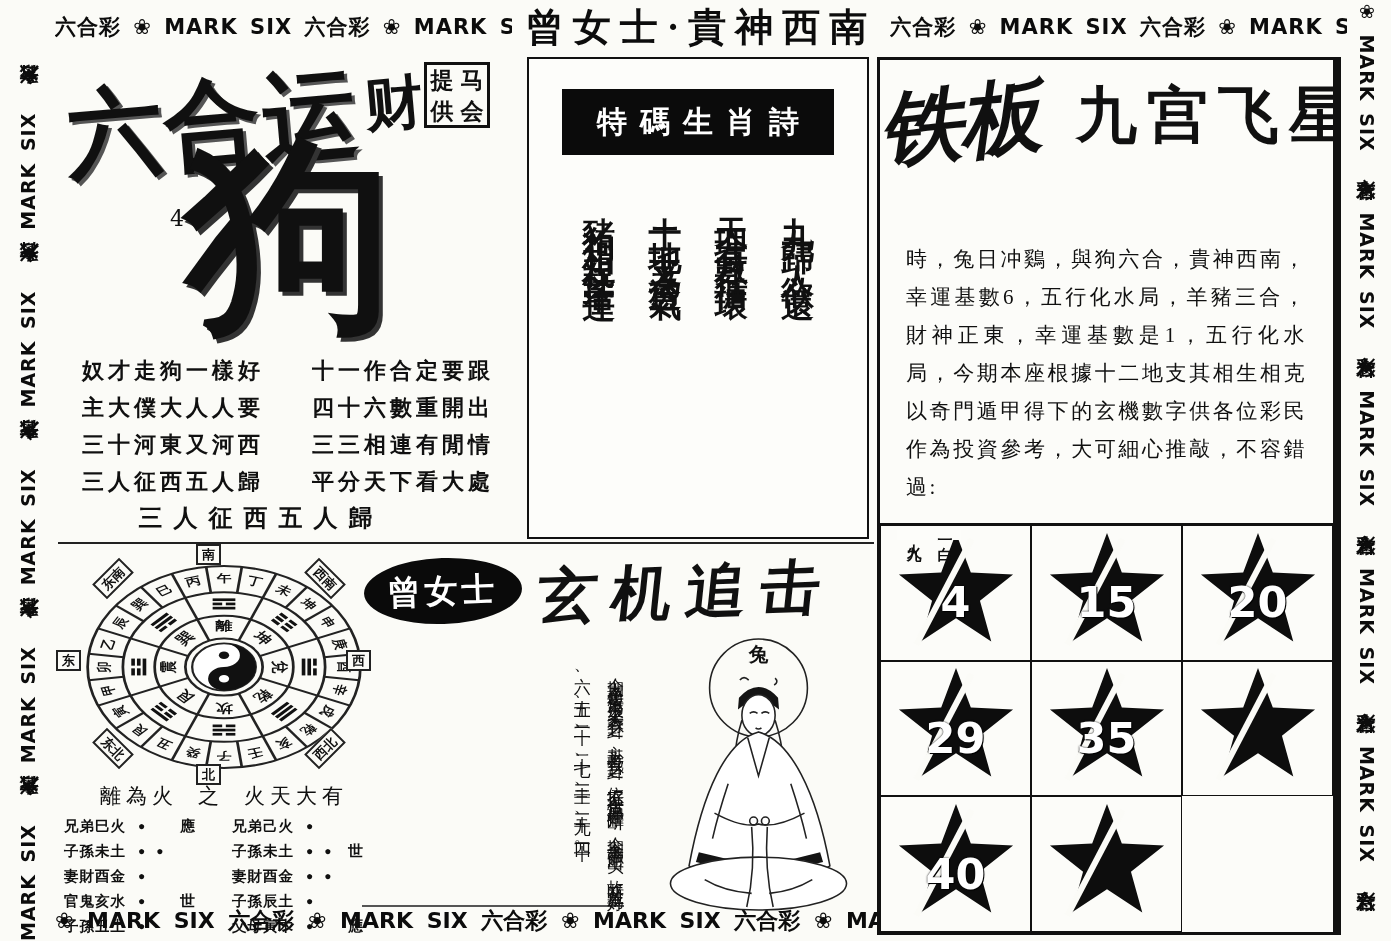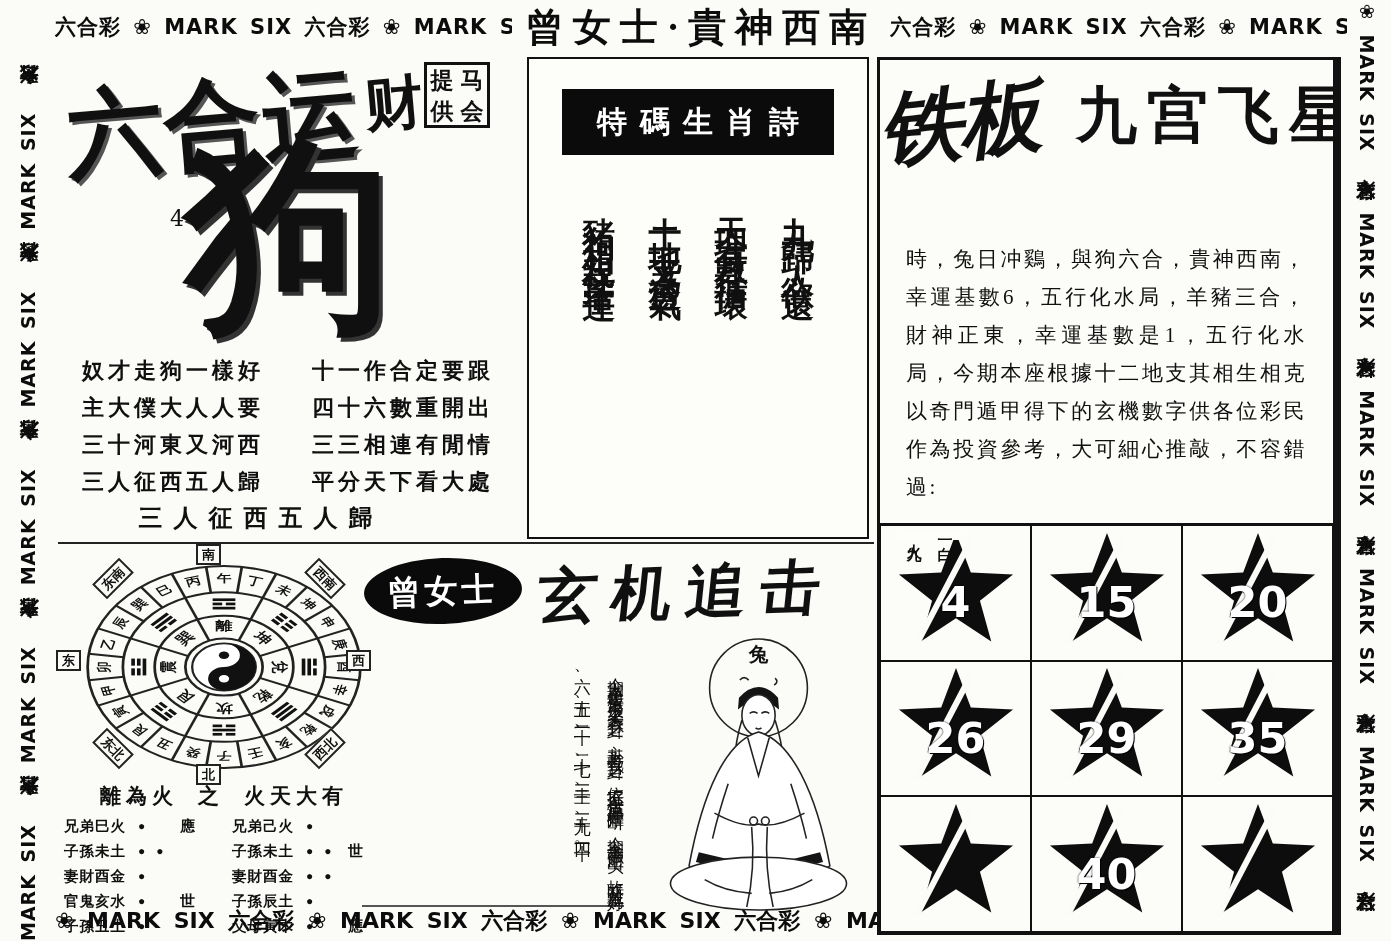--- a/index.html
+++ b/index.html
@@ -70,21 +70,21 @@
   .hrule2 { position:absolute; left:362px; top:905px; width:262px; border-top:2px solid #555; }
   .sec-bagua { position:absolute; left:58px; top:546px; width:332px; height:388px; }
   .wheel-wrap { position:absolute; left:16px; top:10px; width:300px; height:222px; }
   .wheel-wrap svg { width:100%; height:100%; }
   .wl { fill:none; stroke:#222; stroke-width:2.4; }
   .wm { font-size:13px; font-weight:bold; text-anchor:middle; dominant-baseline:middle; fill:#111; }
   .wn { font-size:15px; font-weight:bold; text-anchor:middle; dominant-baseline:middle; fill:#111; }
   .dir { position:absolute; border:2px solid #222; background:#fbfbf7; font-size:13px; font-weight:bold;
     padding:1px 4px; line-height:15px; white-space:nowrap; }
   .hx-title { position:absolute; left:0; top:236px; width:100%; display:flex; justify-content:center; gap:20px;
-    font-size:21px; font-weight:700; letter-spacing:5px; }
+    font-size:21px; font-weight:400; letter-spacing:5px; }
   .hx-cols { position:absolute; left:6px; top:268px; width:320px; display:flex; gap:26px; }
   .hx-row { display:flex; align-items:center; height:25px;justify-content:flex-end; }
   .hx-name { width:74px; font-size:14.5px; font-weight:bold; letter-spacing:1px; white-space:nowrap; }
   .hx-dots { width:42px; font-size:12px; letter-spacing:4px; }
   .hx-mark { width:26px; font-size:15px; font-weight:bold; }
   
   .sec-mystery { position:absolute; left:358px; top:546px; width:517px; height:388px; }
   .my-badge { position:absolute; left:6px; top:12px; width:158px; height:66px; background:#0a0a0a; border-radius:50%;
     color:#fff; display:flex; align-items:center; justify-content:center; font-size:33px; font-weight:900;
     letter-spacing:4px; transform:rotate(-2deg); }
@@ -182,27 +182,20 @@
             <line x1="-66" y1="86" x2="26" y2="-90" stroke="#fbfbf7" stroke-width="10"></line>
           </svg>
           <div class="sg-num">15</div>
         </div>
         <div class="sg-cell">
           <svg viewBox="-100 -100 200 200">
             <polygon points="0,-100 24.7,-34 95.1,-30.9 39.9,13 58.8,80.9 0,42 -58.8,80.9 -39.9,13 -95.1,-30.9 -24.7,-34" fill="#0d0d0d"></polygon>
             <line x1="-66" y1="86" x2="26" y2="-90" stroke="#fbfbf7" stroke-width="10"></line>
           </svg>
           <div class="sg-num">20</div>
-        </div>
-        <div class="sg-cell">
-          <svg viewBox="-100 -100 200 200">
-            <polygon points="0,-100 24.7,-34 95.1,-30.9 39.9,13 58.8,80.9 0,42 -58.8,80.9 -39.9,13 -95.1,-30.9 -24.7,-34" fill="#0d0d0d"></polygon>
-            <line x1="-66" y1="86" x2="26" y2="-90" stroke="#fbfbf7" stroke-width="10"></line>
-          </svg>
-          <div class="sg-num">26</div>
         </div>
         <div class="sg-cell">
           <svg viewBox="-100 -100 200 200">
             <polygon points="0,-100 24.7,-34 95.1,-30.9 39.9,13 58.8,80.9 0,42 -58.8,80.9 -39.9,13 -95.1,-30.9 -24.7,-34" fill="#0d0d0d"></polygon>
             <line x1="-66" y1="86" x2="26" y2="-90" stroke="#fbfbf7" stroke-width="10"></line>
           </svg>
           <div class="sg-num">29</div>
         </div>
         <div class="sg-cell">
           <svg viewBox="-100 -100 200 200">

